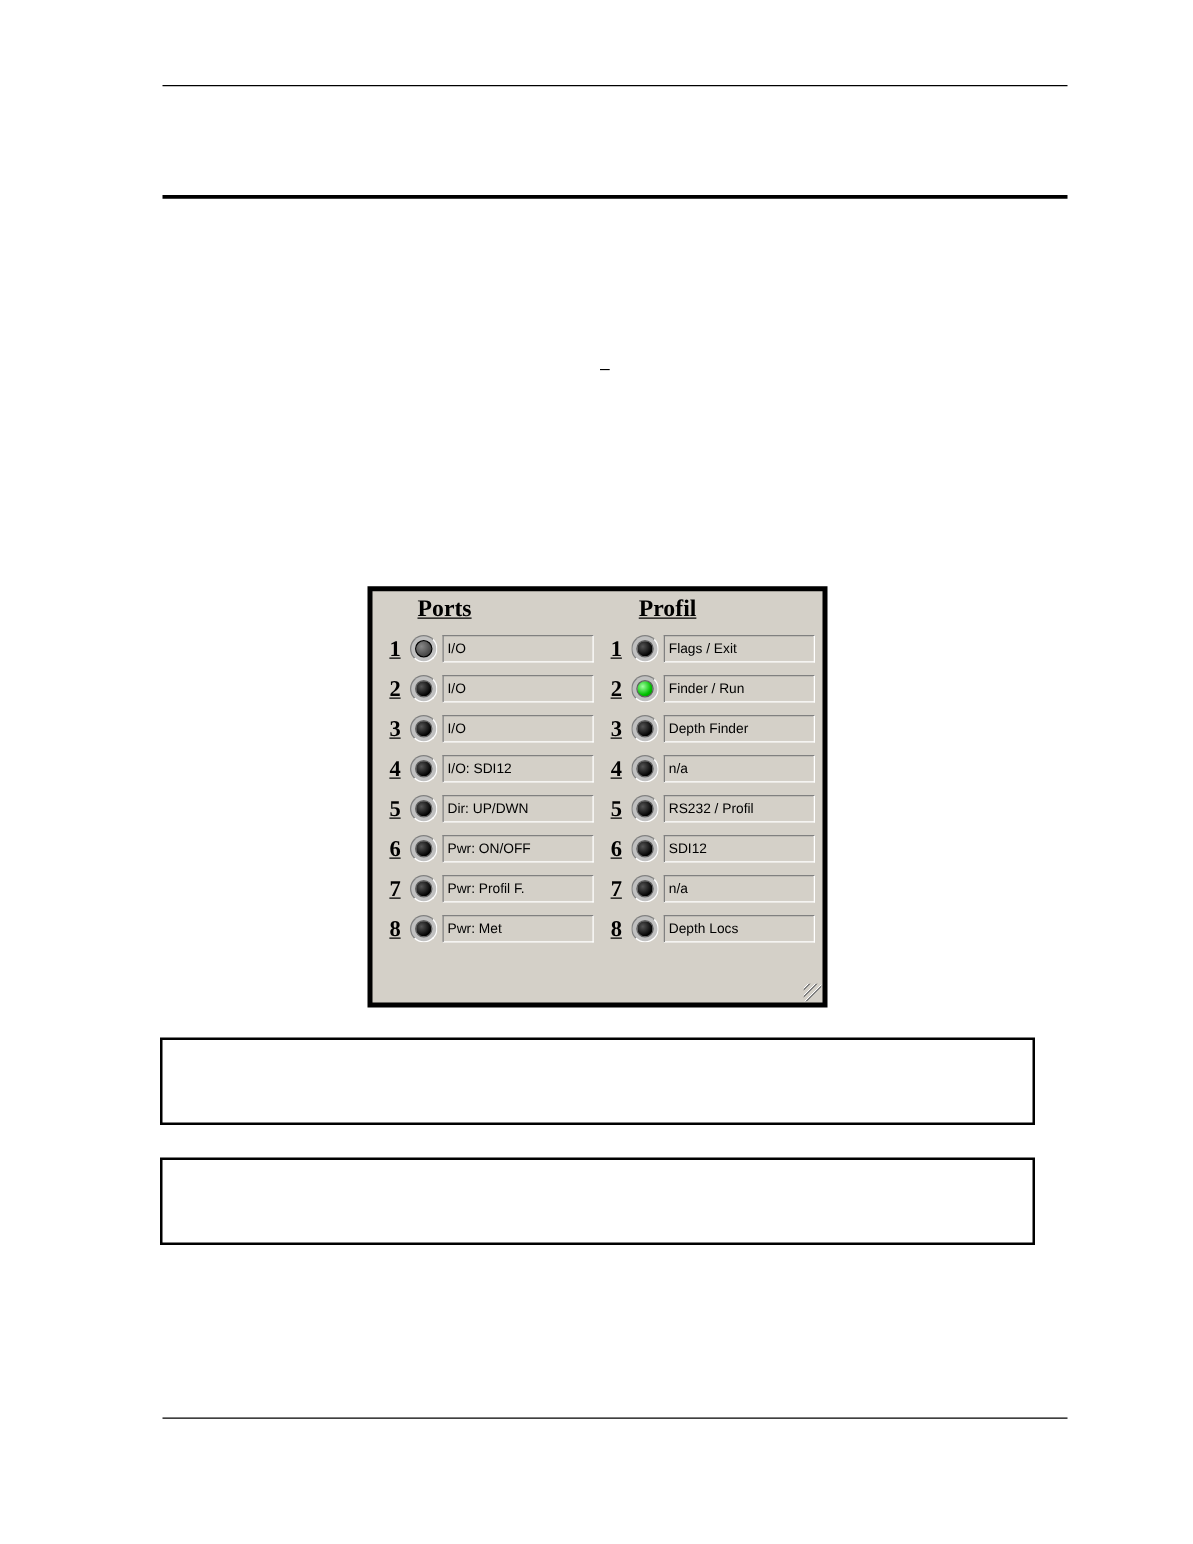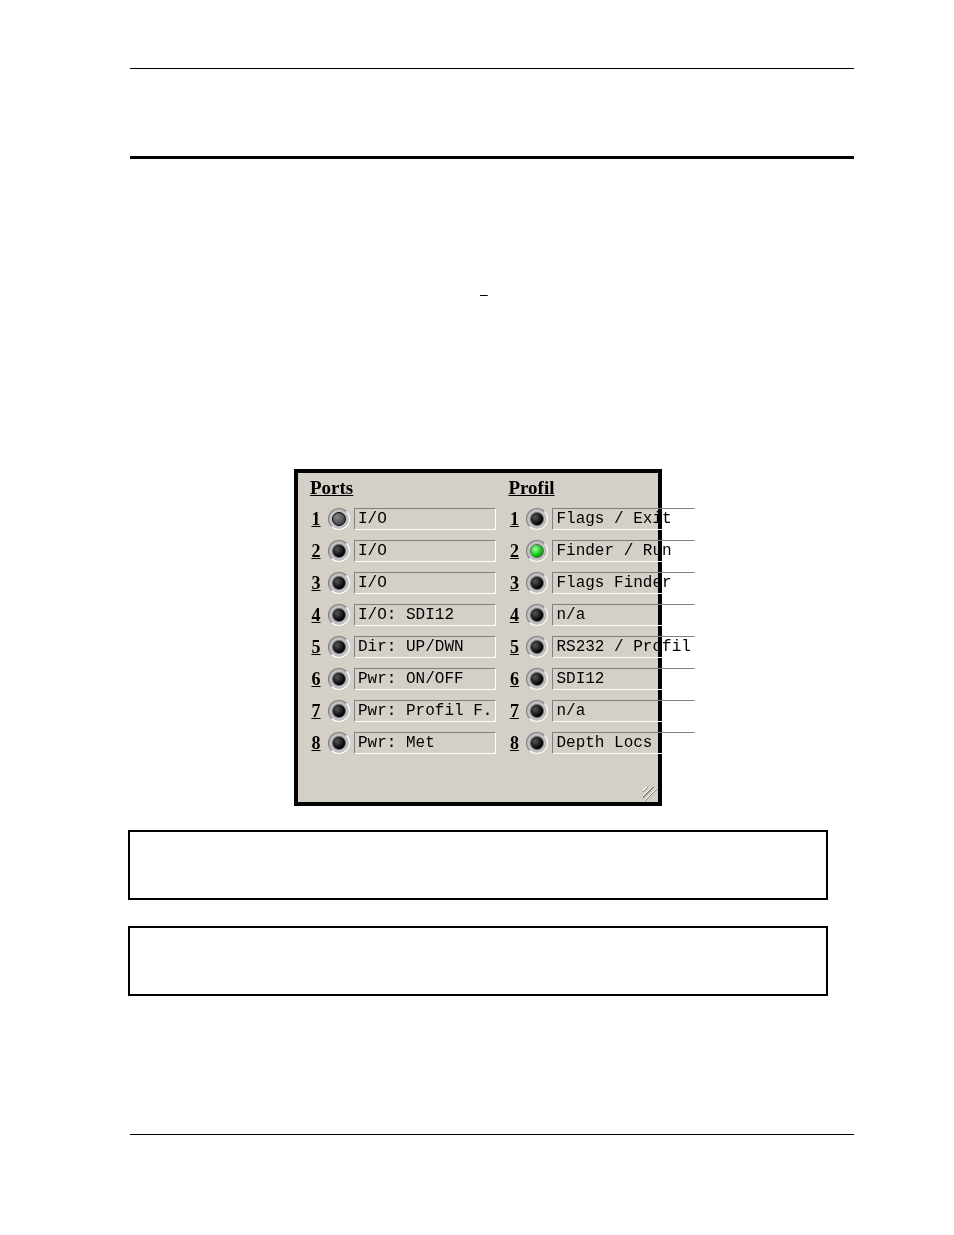--- a/index.html
+++ b/index.html
@@ -104,20 +104,21 @@
     display: flex;
     flex-direction: column;
   }
   .col-header {
     font-size: 19px;
     font-weight: bold;
     text-decoration: underline;
     font-family: "Times New Roman", serif;
     margin-bottom: 4px;
     padding-left: 2px;
+    margin-left: 24px;
   }
   .row {
     display: flex;
     align-items: center;
     height: 32px;
     gap: 4px;
   }
   .row-num {
     width: 16px;
     text-align: center;
@@ -153,22 +154,22 @@
   }
   .row-label-box {
     flex: 1;
     height: 22px;
     background: transparent;
     border-top: 1px solid #808080;
     border-left: 1px solid #808080;
     border-right: 1px solid #fff;
     border-bottom: 1px solid #fff;
     padding: 0 3px;
-    font-size: 16px;
-    font-family: Liberation Mono, monospace;
+    font-size: 11px;
+    font-family: Liberation Sans, sans-serif;
     display: flex;
     align-items: center;
     white-space: nowrap;
     overflow: hidden;
   }
   .resize-grip {
     position: absolute;
     right: 1px; bottom: 1px;
     width: 14px; height: 14px;
     background:
@@ -276,21 +277,21 @@
           <div class="led">
               <div class="led-inner on"></div>
             </div>
           <div class="row-label-box">Finder / Run</div>
         </div>
         <div class="row">
           <div class="row-num">3</div>
           <div class="led">
               <div class="led-inner"></div>
             </div>
-          <div class="row-label-box">Flags Finder</div>
+          <div class="row-label-box">Depth Finder</div>
         </div>
         <div class="row">
           <div class="row-num">4</div>
           <div class="led">
               <div class="led-inner"></div>
             </div>
           <div class="row-label-box">n/a</div>
         </div>
         <div class="row">
           <div class="row-num">5</div>

